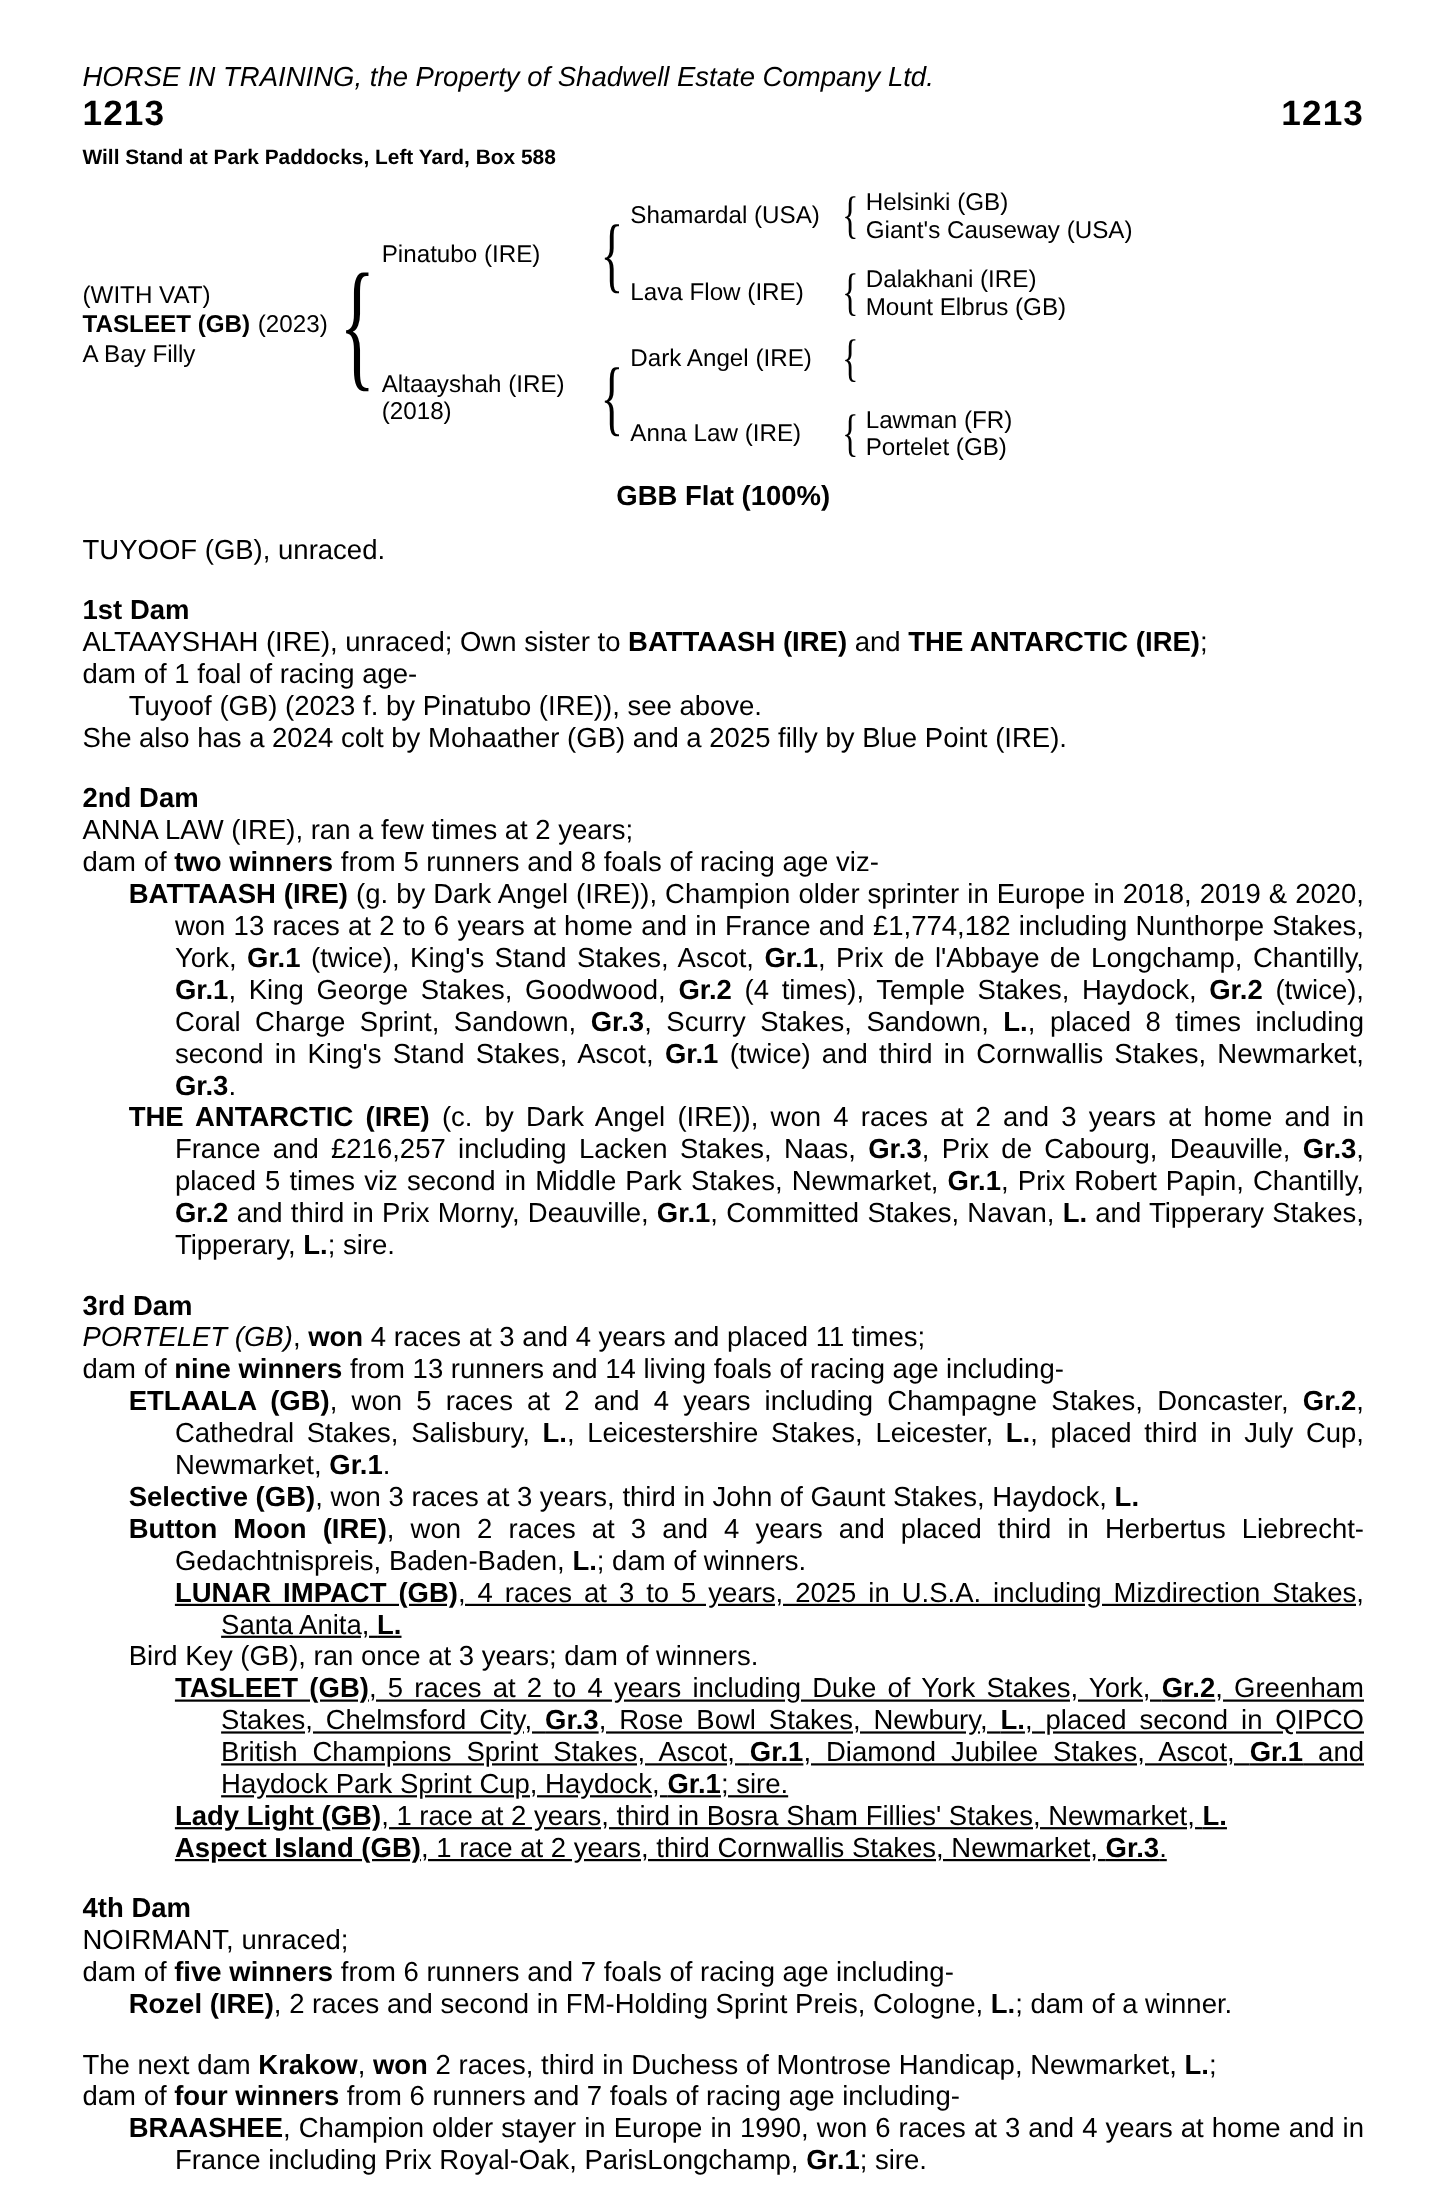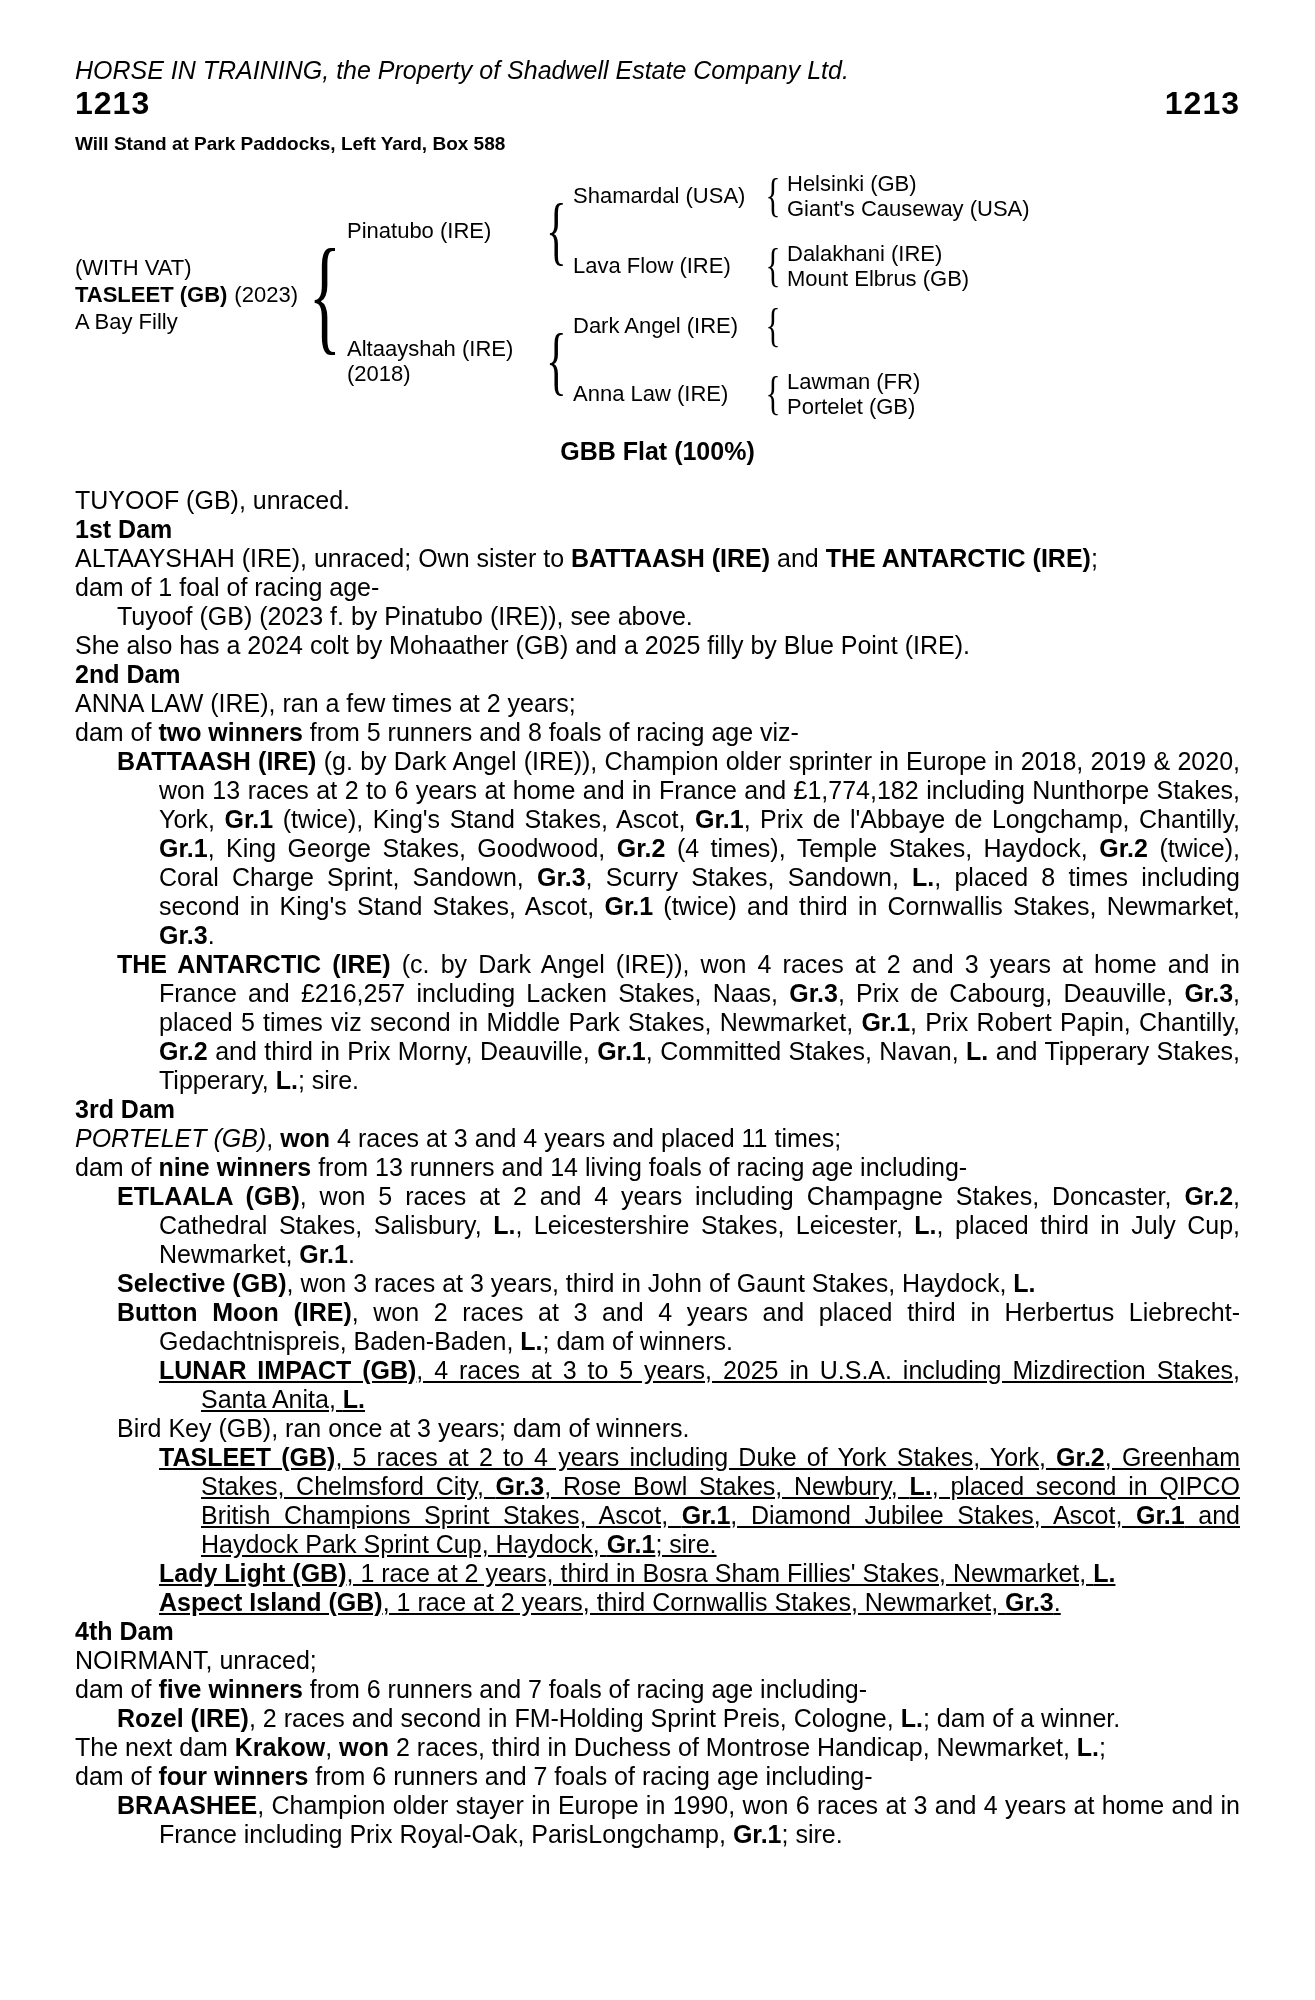--- a/index.html
+++ b/index.html
@@ -43,21 +43,21 @@
   .ped-parent { width: 192px; }
   .ped-gps { flex: 1; display: flex; flex-direction: column; gap: 20px; }
   .ped-gp-row { display: flex; align-items: center; }
   .ped-gp-name { width: 186px; }
   .ped-ggs { flex: 1; display: flex; flex-direction: column; }
 
   .gbb { text-align: center; font-weight: 700; font-size: 25px; margin: 18px 0 6px 0; }
 
   
   .body-text { font-size: 25px; line-height: 29px; }
-  .section { }
+  .section { margin-top: 26px; }
   .section:first-child { margin-top: 20px; }
   .dam-heading { font-weight: 700; }
   .para { text-align: justify; }
   .para.hang1 { padding-left: 84px; text-indent: -42px; }
   .para.hang2 { padding-left: 126px; text-indent: -42px; text-decoration: underline; }
   .b { font-weight: 700; }
   .i { font-style: italic; }
 </style>
 </head>
 <body>

